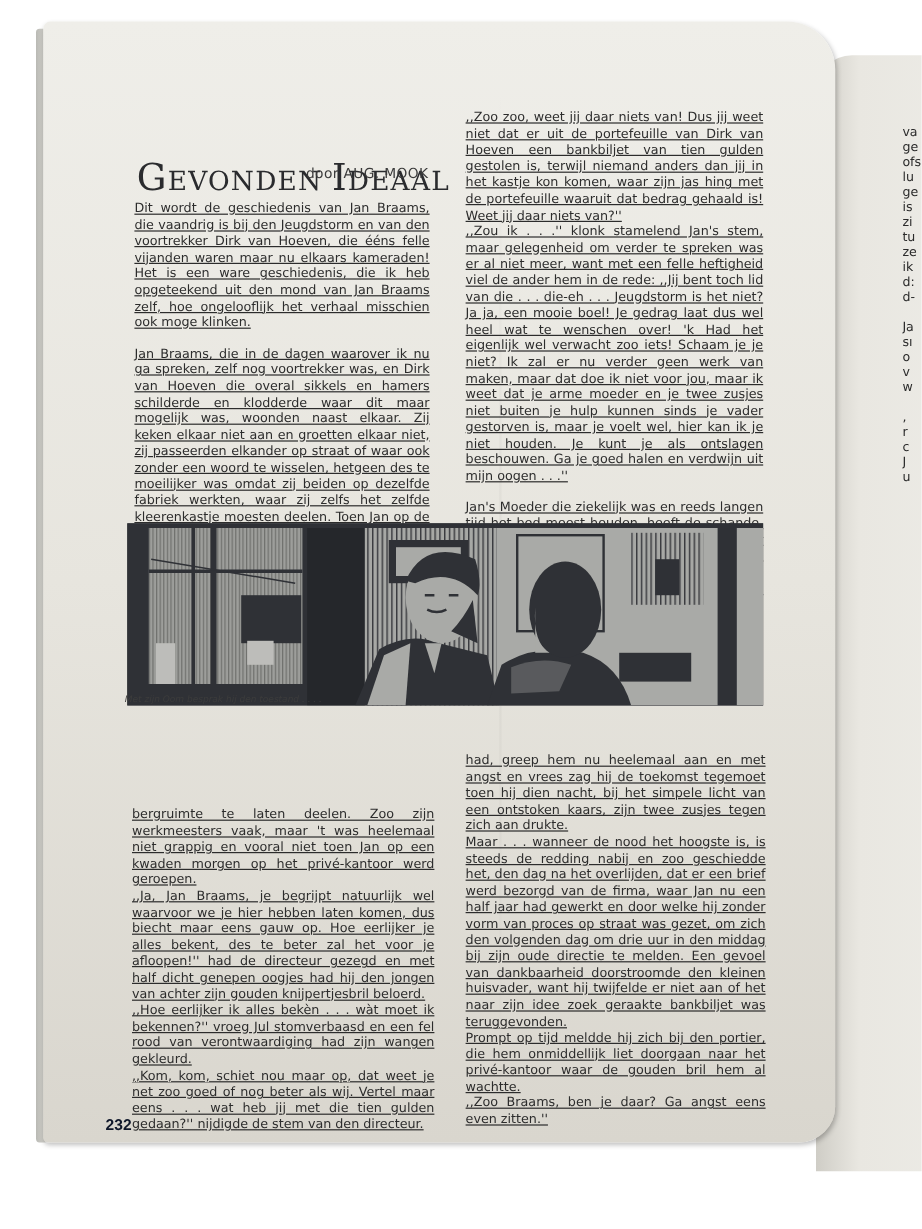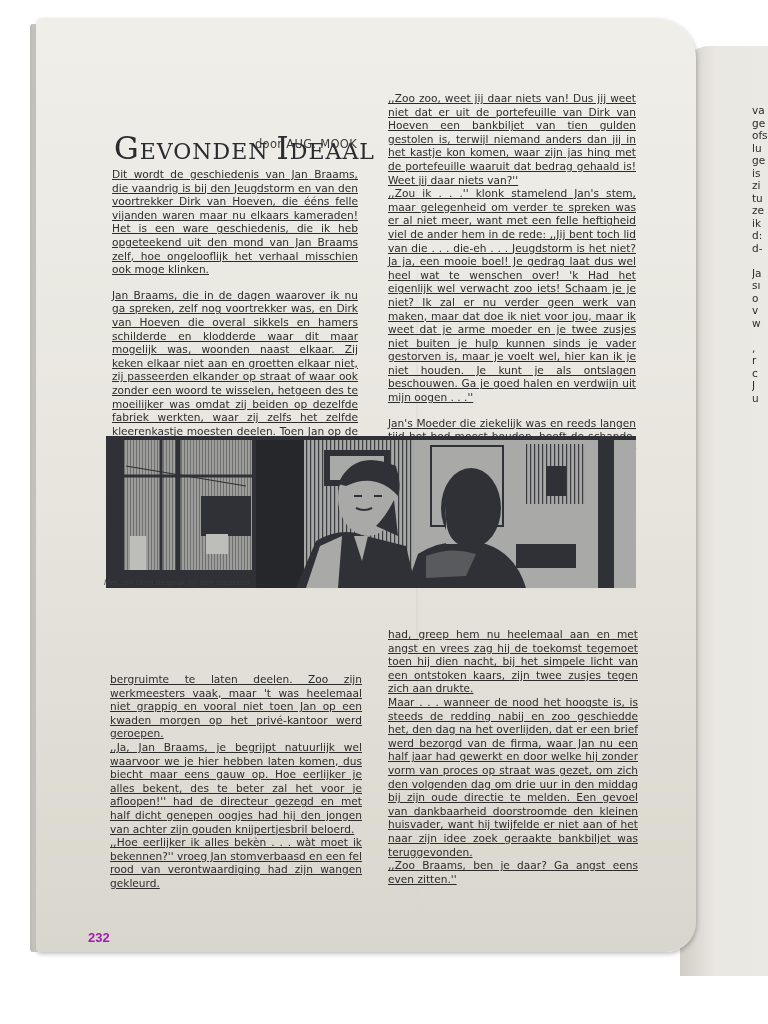--- a/index.html
+++ b/index.html
@@ -60,21 +60,21 @@
   .illustration {
     position: absolute; left: 106px; top: 436px; width: 530px; height: 152px;
     background: #2f3136; overflow: hidden;
   }
   .caption {
     position: absolute; left: 104px; top: 578px;
     font-family: "DejaVu Sans", sans-serif; font-style: italic; font-size: 7.5px; color: #3c3c3c;
   }
   .page-number {
     position: absolute; left: 88px; top: 930px;
-    font-family: "Liberation Sans", sans-serif; font-weight: bold; font-size: 13px; color: #a21caf;
+    font-family: "Liberation Sans", sans-serif; font-weight: bold; font-size: 13px; color: #0f172a;
   }
 </style>
 </head>
 <body>
 
 <div class="page-stack-edge"></div>
 <div class="next-page"></div>
 <div class="next-page-text" id="next-page-text">va
 ge
 ofs
@@ -170,22 +170,24 @@
     <path d="M320 120 Q345 110 370 118 L360 140 L320 142 Z" fill="#a9aaa7" opacity="0.35"></path>
     <ellipse cx="365" cy="72" rx="30" ry="40" fill="#2f3136"></ellipse>
     <path d="M340 70 Q338 100 352 108 L340 108 Z" fill="#a9aaa7"></path>
   </svg>
 </div>
 <div class="caption">Met zijn Oom besprak hij den toestand . . . .</div>
 
 <div class="col col-left-bottom">
   <p>bergruimte te laten deelen. Zoo zijn werkmeesters vaak, maar 't was heelemaal niet grappig en vooral niet toen Jan op een kwaden morgen op het privé-kantoor werd geroepen.</p>
   <p>,,Ja, Jan Braams, je begrijpt natuurlijk wel waarvoor we je hier hebben laten komen, dus biecht maar eens gauw op. Hoe eerlijker je alles bekent, des te beter zal het voor je afloopen!'' had de directeur gezegd en met half dicht genepen oogjes had hij den jongen van achter zijn gouden knijpertjesbril beloerd.</p>
-  <p>,,Hoe eerlijker ik alles bekèn . . . wàt moet ik bekennen?'' vroeg Jan stomverbaasd en een fel rood van verontwaardiging had zijn wangen gekleurd.</p>
+  <p>,,Hoe eerlijker ik alles bekèn . . . wàt moet ik bekennen?'' vroeg Jul stomverbaasd en een fel rood van verontwaardiging had zijn wangen gekleurd.</p>
+  <p>,,Kom, kom, schiet nou maar op, dat weet je net zoo goed of nog beter als wij. Vertel maar eens . . . wat heb jij met die tien gulden gedaan?'' nijdigde de stem van den directeur.</p>
 </div>
 
 <div class="col col-right-bottom">
   <p>had, greep hem nu heelemaal aan en met angst en vrees zag hij de toekomst tegemoet toen hij dien nacht, bij het simpele licht van een ontstoken kaars, zijn twee zusjes tegen zich aan drukte.</p>
   <p>Maar . . . wanneer de nood het hoogste is, is steeds de redding nabij en zoo geschiedde het, den dag na het overlijden, dat er een brief werd bezorgd van de firma, waar Jan nu een half jaar had gewerkt en door welke hij zonder vorm van proces op straat was gezet, om zich den volgenden dag om drie uur in den middag bij zijn oude directie te melden. Een gevoel van dankbaarheid doorstroomde den kleinen huisvader, want hij twijfelde er niet aan of het naar zijn idee zoek geraakte bankbiljet was teruggevonden.</p>
+  <p>Prompt op tijd meldde hij zich bij den portier, die hem onmiddellijk liet doorgaan naar het privé-kantoor waar de gouden bril hem al wachtte.</p>
   <p>,,Zoo Braams, ben je daar? Ga angst eens even zitten.''</p>
 </div>
 
 <div class="page-number">232</div>
 
 </body></html>

